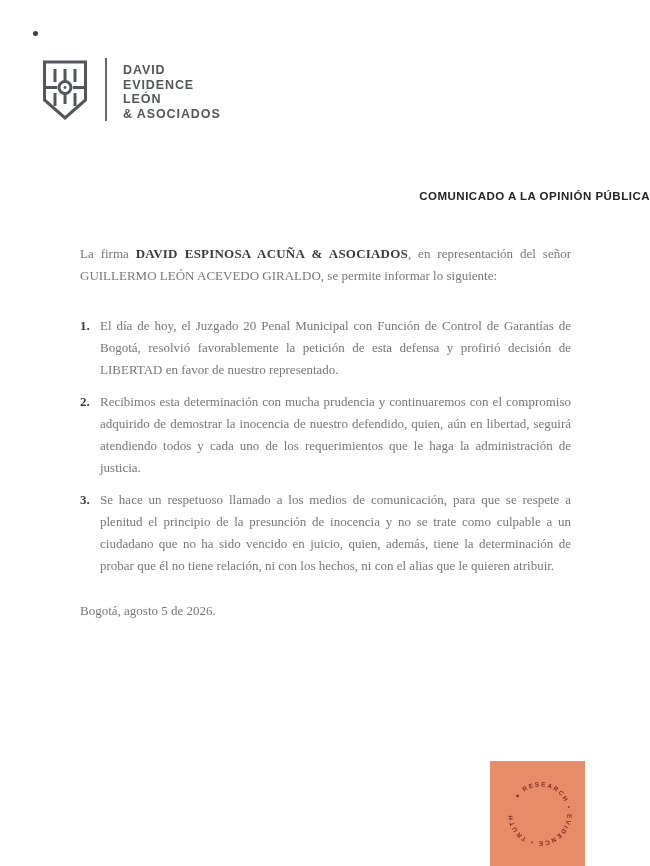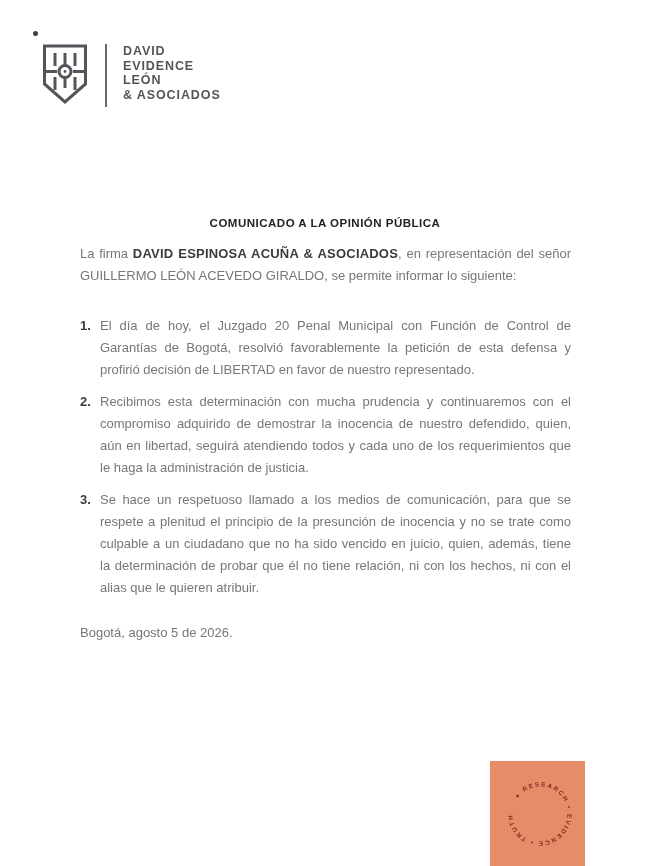--- a/index.html
+++ b/index.html
@@ -7,36 +7,36 @@
   body { font-family:"Liberation Sans","DejaVu Sans",sans-serif; }
   .page {
     position:relative; width:650px; height:866px; margin:0 auto;
     background:#ffffff; overflow:hidden;
   }
   
   .brand-dot {
     position:absolute; left:33px; top:31px; width:5px; height:5px;
     border-radius:50%; background:#3e3f42;
   }
-  .brand { position:absolute; left:42px; top:44px; display:flex; align-items:flex-start; }
+  .brand { position:absolute; left:42px; top:58px; display:flex; align-items:flex-end; }
   .brand-icon svg { display:block; width:46px; height:61px; }
   .brand-divider { width:2px; height:63px; background:#67686c; margin-left:17px; margin-right:16px; }
   .brand-name {
     font-weight:bold; font-size:12.5px; line-height:14.5px;
     letter-spacing:0.9px; color:#53555a; white-space:nowrap;
   }
   
   .title {
-    position:absolute; top:190px; left:0; width:100%; text-align:center;
-    font-size:11.5px; font-weight:bold; letter-spacing:0.5px; color:#232323;margin-top:27px;
+    position:absolute; top:190px; left:0; width:100%; text-align:right;
+    font-size:11.5px; font-weight:bold; letter-spacing:0.5px; color:#232323;
   }
   
   .content {
     position:absolute; left:80px; top:243px; width:491px;
-    font-size:13px; line-height:22px; color:#76777a;
+    font-size:13px; line-height:22px; color:#76777a;font-family:Liberation Serif, serif;
   }
   .intro { text-align:justify; margin-bottom:28px; }
   .intro strong { color:#3a3b3d; letter-spacing:0.2px; }
   .item { display:flex; margin-bottom:10px; }
   .item-number { width:20px; flex-shrink:0; font-weight:bold; color:#3a3b3d; }
   .item-text { flex:1; text-align:justify; }
   .dateline { margin-top:23px; }
   
   .stamp {
     position:absolute; left:490px; top:761px; width:95px; height:105px;

